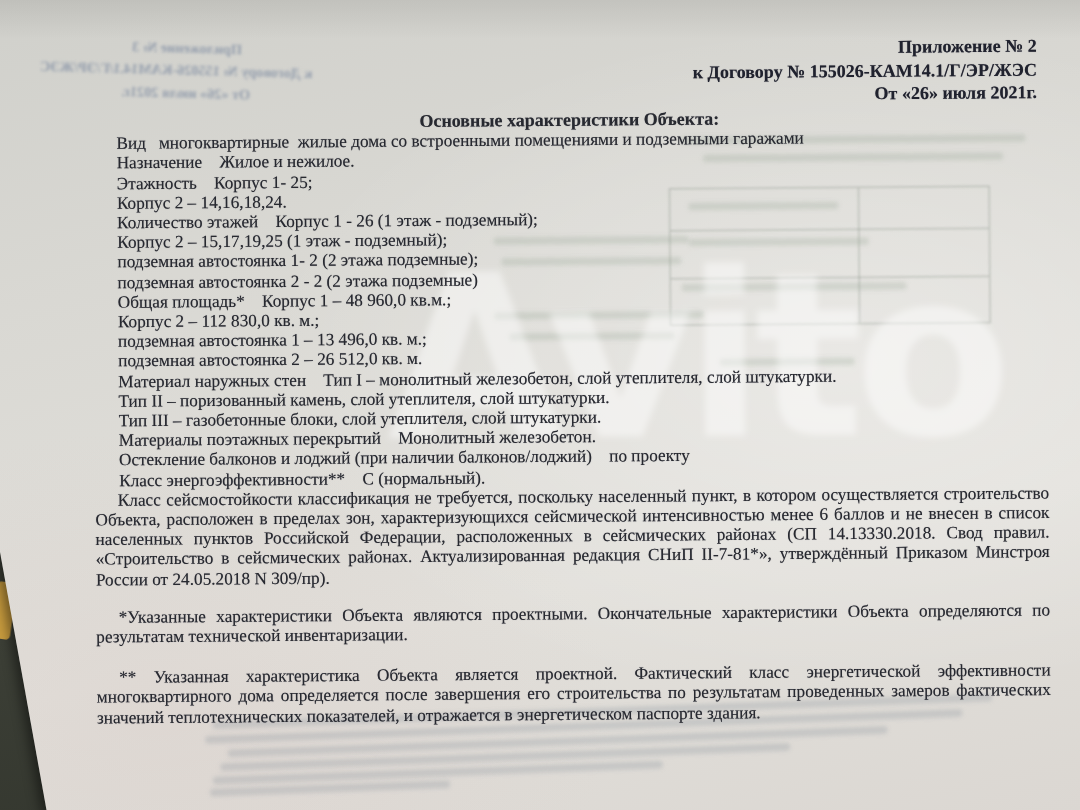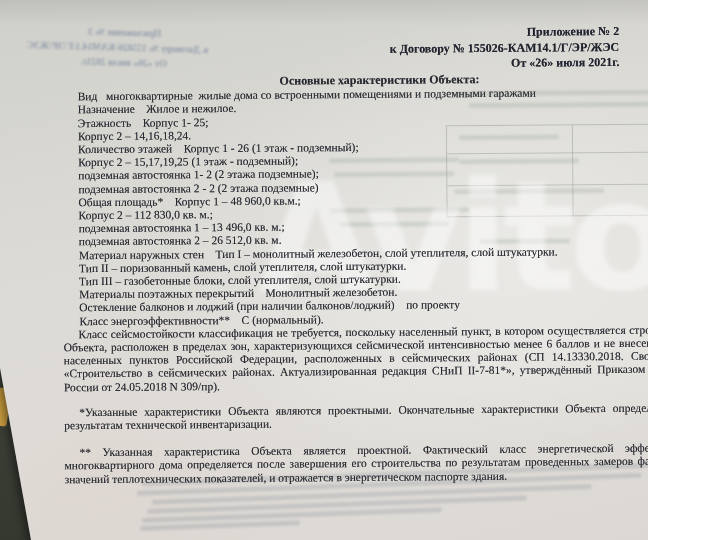--- a/index.html
+++ b/index.html
@@ -1,17 +1,17 @@
 <!DOCTYPE html>
 <html><head>
 <meta charset="utf-8">
 <style>
   html,body{margin:0;padding:0;}
   #stage{
-    position:relative;width:648px;height:540px;overflow:hidden;
+    position:relative;width:720px;height:540px;overflow:hidden;
     background:linear-gradient(170deg,#4d5148 0%,#3f4239 55%,#2f322a 100%);
     font-family:"Liberation Serif", serif;
   }
   
   .yellow-object{
     position:absolute;left:-4px;top:388px;width:13px;height:38px;
     background:#c79b3e;border-radius:3px;transform:rotate(8deg);
     filter:blur(.4px);
   }
   .paper-wrap{position:absolute;inset:0;filter:drop-shadow(-3px 3px 4px rgba(0,0,0,.45));}

